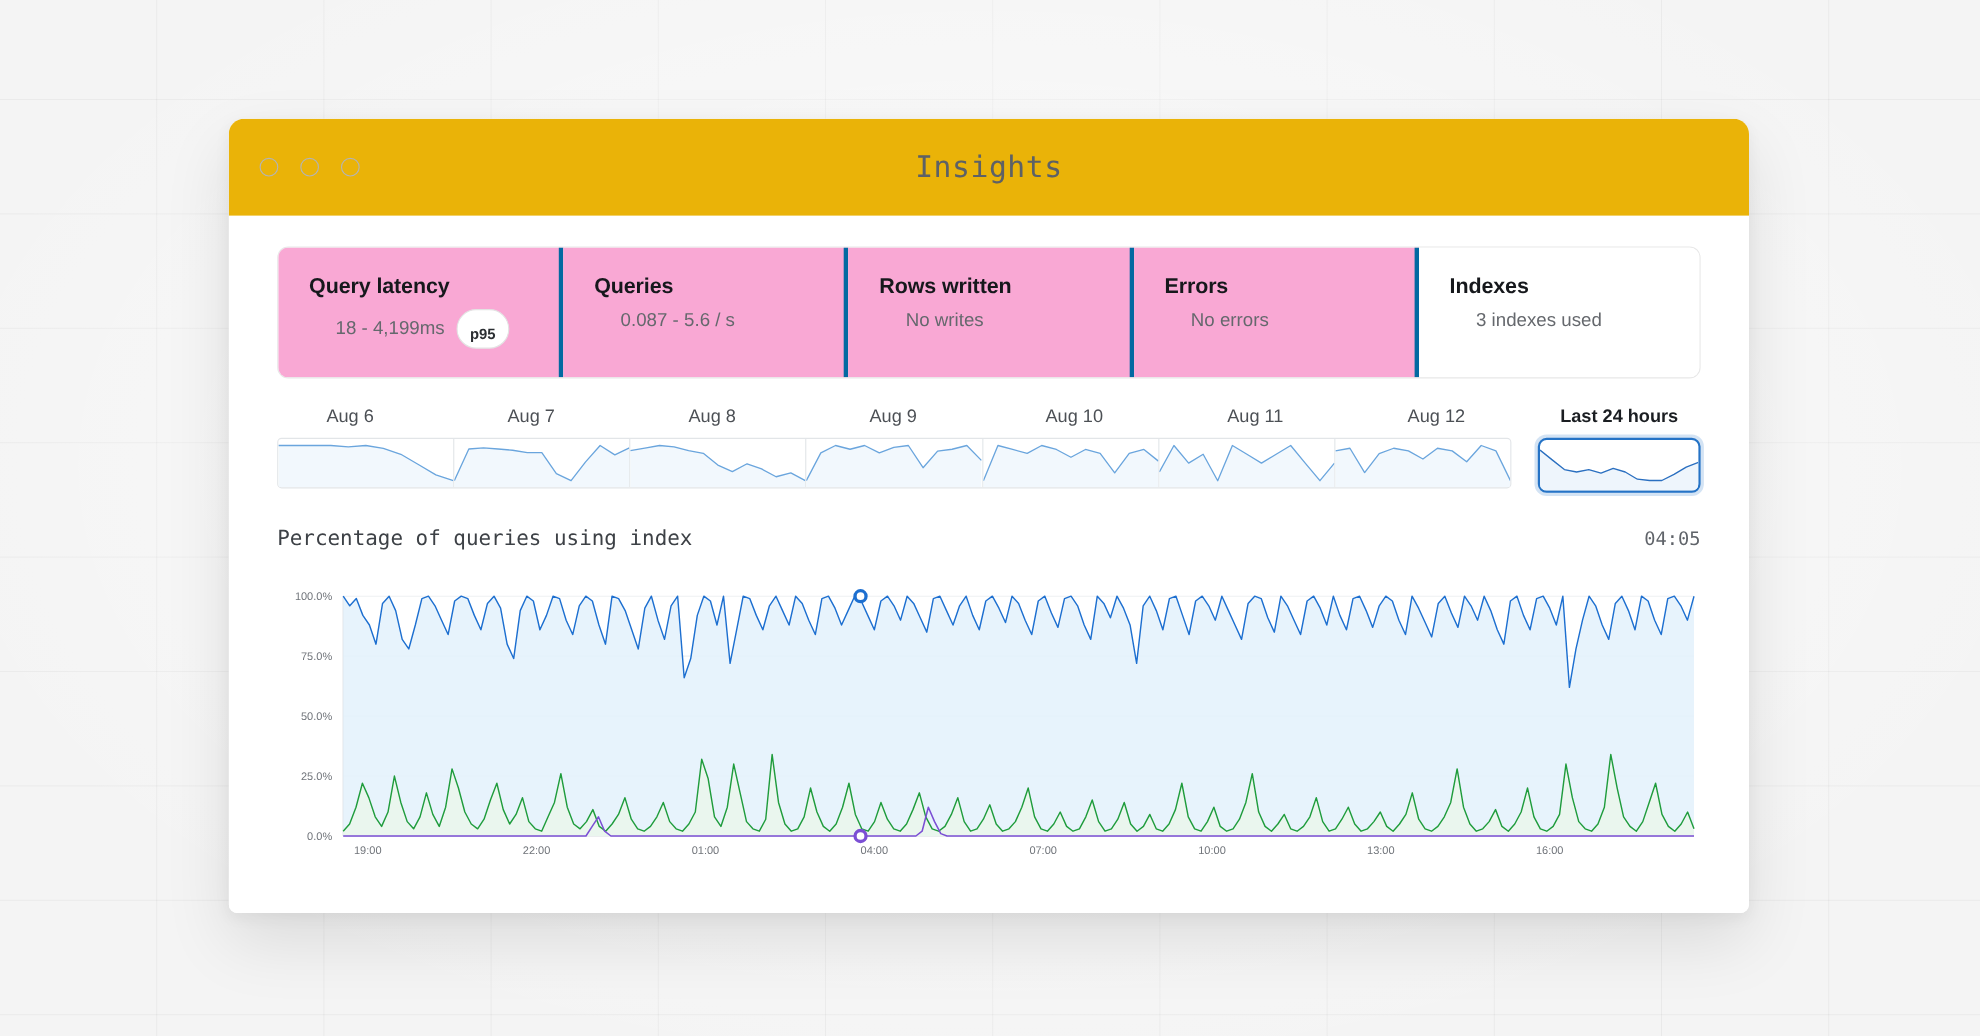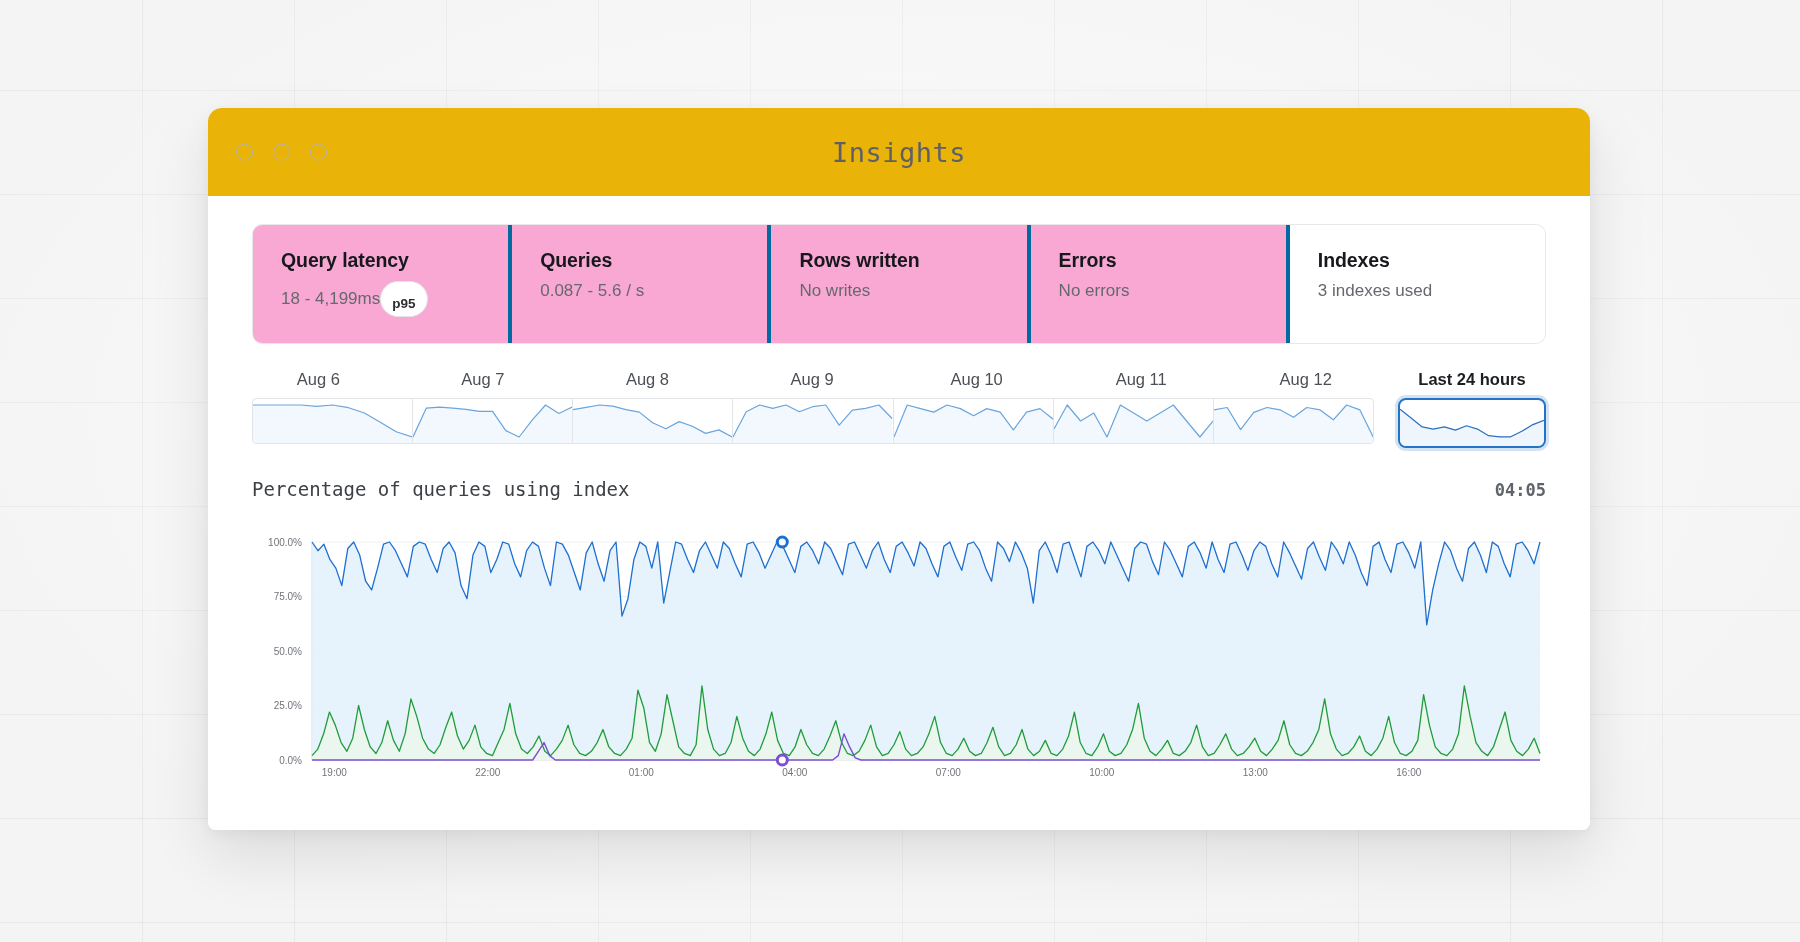--- a/index.html
+++ b/index.html
@@ -92,20 +92,22 @@
     font-weight: bold;
     color: #16181c;
     letter-spacing: -0.1px;
   }
   .metric-sub {
     margin-top: 9px;
     font-size: 17px;
     color: #65686d;
     display: flex;
     align-items: center;
+    gap: 11px;
+    margin-left: 24px;
   }
   .pill {
     display: inline-block;
     background: #ffffff;
     border: 1px solid #e3e3e3;
     border-radius: 999px;
     font-size: 13.5px;
     font-weight: bold;
     color: #2c2f33;
     padding: 15px 11px 4px;
@@ -170,21 +172,20 @@
   }
   .chart-title {
     font-family: "DejaVu Sans Mono", monospace;
     font-size: 19px;
     color: #3d4146;
   }
   .chart-time {
     font-family: "DejaVu Sans Mono", monospace;
     font-size: 17px;
     color: #60646a;
-    font-weight: bold;
   }
   .chart-area {
     margin-top: 32px;
     height: 260px;
   }
   .chart-area svg { display: block; width: 100%; height: 100%; }
   .ytick, .xtick {
     font-family: "Liberation Sans", sans-serif;
     font-size: 10px;
     fill: #70747a;

